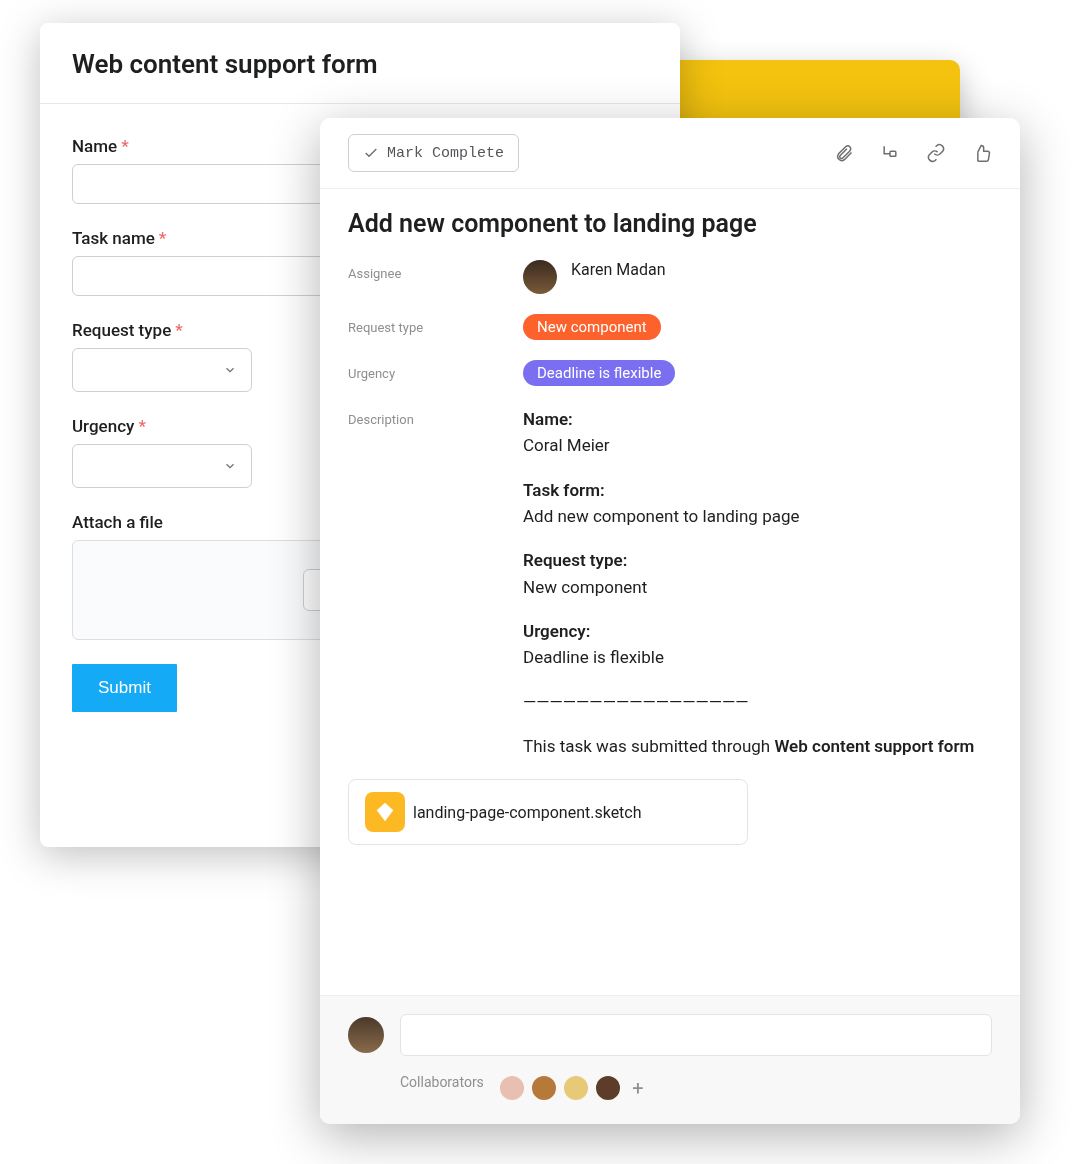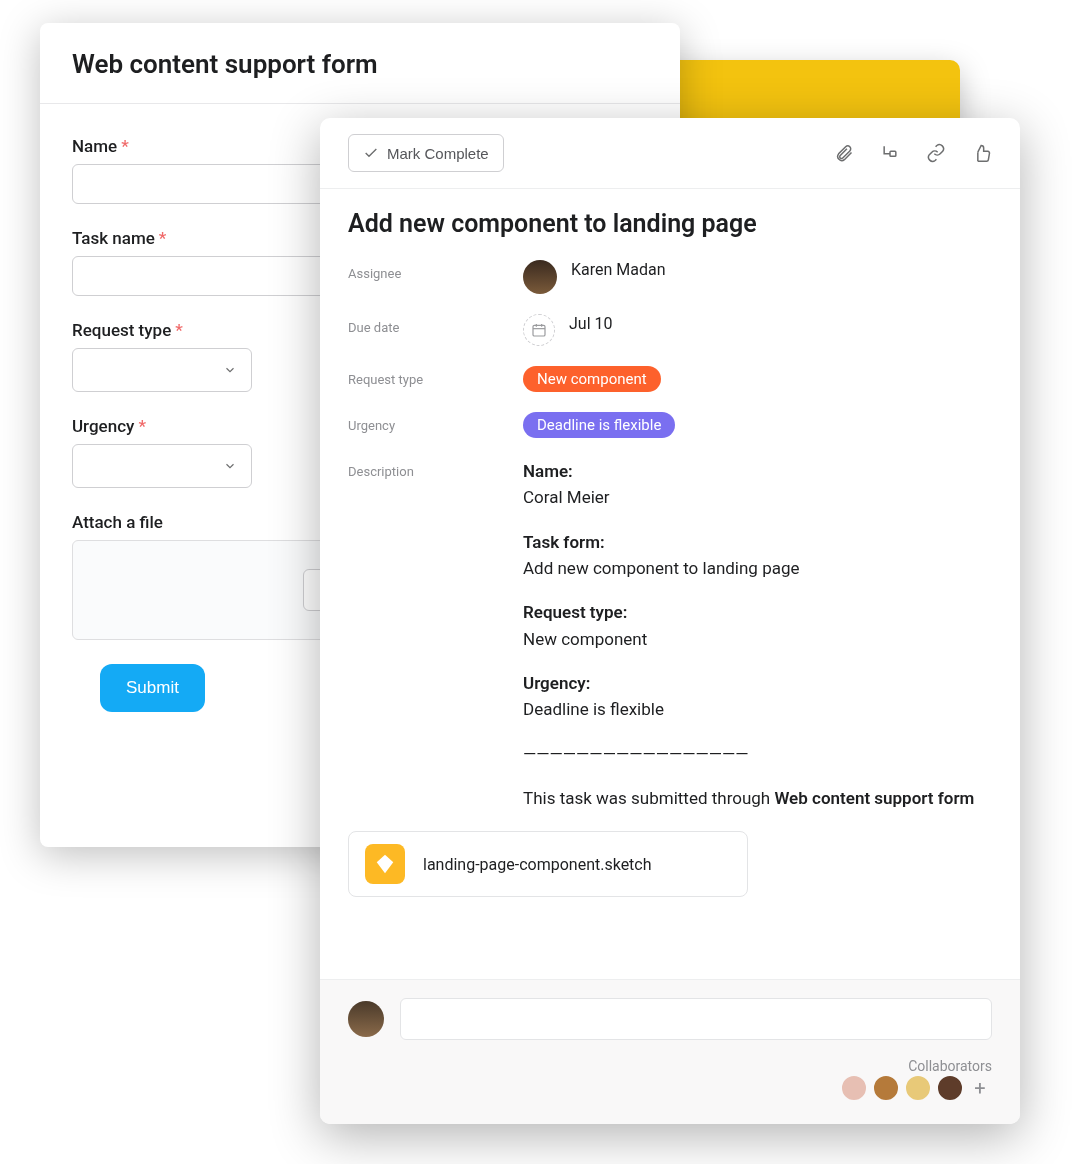--- a/index.html
+++ b/index.html
@@ -13,48 +13,48 @@
   .form-subtitle { font-size: 17px; color: #8e8f93; }
   .form-body { padding: 32px; }
   .field { margin-bottom: 24px; }
   .field-label { font-size: 17px; font-weight: 500; color: #1e1f21; margin-bottom: 8px; display: block; }
   .req { color: #f06a6a; margin-left: 4px; }
   .text-input { width: 100%; height: 40px; border: 1px solid #cfcfd2; border-radius: 6px; padding: 0 10px; font-size: 15px; background: #fff; }
   .select-input { width: 180px; height: 44px; border: 1px solid #cfcfd2; border-radius: 6px; background: #fff; display: flex; align-items: center; justify-content: flex-end; padding: 0 14px; }
   .chevron { width: 14px; height: 14px; }
   .file-drop { width: 100%; height: 100px; border: 1px solid #dedee0; background: #fafbfc; border-radius: 6px; display: flex; align-items: center; justify-content: center; }
   .upload-btn { height: 42px; padding: 0 24px; border: 1px solid #cfcfd2; border-radius: 6px; background: #fff; font-size: 16px; color: #1e1f21; display: flex; align-items: center; }
-  .submit-btn { height: 48px; padding: 0 26px; border: none; border-radius: 12px; background: #14aaf5; color: #fff; font-size: 17px; font-weight: 500; cursor: pointer; margin-left: 28px; }
+  .submit-btn { height: 48px; padding: 0 26px; border: none; border-radius: 1px; background: #14aaf5; color: #fff; font-size: 17px; font-weight: 500; cursor: pointer; }
 
   .task-card { position: absolute; top: 118px; left: 320px; width: 700px; height: 1006px; background: #fff; border-radius: 10px; box-shadow: 0 12px 50px rgba(0,0,0,0.3); overflow: hidden; display: flex; flex-direction: column; }
   .task-header { display: flex; align-items: center; justify-content: space-between; padding: 16px 28px; border-bottom: 1px solid #edeeef; }
-  .mark-complete { display: flex; align-items: center; gap: 8px; height: 38px; padding: 16px 14px; border: 1px solid #cfcfd2; border-radius: 6px; background: #fff; font-size: 15px; color: #55565a; cursor: pointer; }
+  .mark-complete { display: flex; align-items: center; gap: 8px; height: 38px; padding: 16px 14px; border: 1px solid #cfcfd2; border-radius: 6px; background: #fff; font-size: 15px; color: #55565a; cursor: pointer; font-family: Liberation Mono, monospace; }
   .toolbar-icons { display: flex; gap: 26px; color: #6d6e6f; }
   .tool-icon { width: 20px; height: 20px; cursor: pointer; }
   .task-body { padding: 20px 28px 10px; flex: 1; overflow: auto; }
   .task-title { font-size: 25px; font-weight: 600; color: #1e1f21; margin-bottom: 22px; }
   .meta-row { display: flex; align-items: flex-start; margin-bottom: 20px; }
   .meta-label { width: 175px; font-size: 13px; color: #8e8f93; padding-top: 6px; }
   .meta-value { flex: 1; font-size: 16px; color: #1e1f21; display: flex; gap: 14px; }
   .avatar { width: 34px; height: 34px; border-radius: 50%; background: #c8a88a; display: inline-block; flex-shrink: 0; }
   .date-icon { width: 32px; height: 32px; border: 1px dashed #cfcfd2; border-radius: 50%; display: flex; align-items: center; justify-content: center; color: #9a9b9e; flex-shrink: 0; }
   .pill { display: inline-block; padding: 4px 14px; border-radius: 14px; font-size: 15px; color: #fff; }
   .pill-orange { background: #fd612c; }
   .pill-violet { background: #7a6ff0; }
   .desc-block { font-size: 17px; color: #1e1f21; line-height: 1.55; }
   .desc-block b { font-weight: 600; }
   .desc-section { margin-bottom: 18px; }
-  .attachment { margin-top: 16px; border: 1px solid #e3e4e6; border-radius: 8px; padding: 12px 16px; display: flex; align-items: center; gap: 18px; width: 400px; }
+  .attachment { margin-top: 16px; border: 1px solid #e3e4e6; border-radius: 8px; padding: 12px 16px; display: flex; align-items: center; gap: 8px; width: 400px; }
   .sketch-icon { width: 40px; height: 40px; background: #fdb924; border-radius: 8px; display: flex; align-items: center; justify-content: center; }
   .attachment-name { font-size: 16px; color: #1e1f21; }
   .task-footer { background: #f9f8f8; border-top: 1px solid #edeeef; padding: 18px 28px 22px; }
   .comment-row { display: flex; align-items: center; gap: 16px; margin-bottom: 18px; }
   .comment-avatar { width: 36px; height: 36px; border-radius: 50%; background: #845e3a; flex-shrink: 0; }
   .comment-input { flex: 1; height: 42px; border: 1px solid #e3e4e6; border-radius: 6px; background: #fff; }
-  .collab-row { display: flex; align-items: flex-end; padding-left: 52px; flex-direction: column; }
+  .collab-row { display: flex; align-items: flex-start; gap: 14px; padding-left: 52px; }
   .collab-label { font-size: 14px; color: #8e8f93; }
   .collab-avatars { display: flex; align-items: center; gap: 4px; }
   .collab-av { width: 28px; height: 28px; border-radius: 50%; border: 2px solid #f9f8f8; }
   .add-collab { width: 24px; height: 24px; display: flex; align-items: center; justify-content: center; color: #8e8f93; cursor: pointer; font-size: 20px; }
 </style>
 </head>
 <body>
 
 <div class="yellow-card"></div>
 
@@ -128,34 +128,20 @@
     <h2 class="task-title">Add new component to landing page</h2>
 
     <div class="meta-row">
       <div class="meta-label">Assignee</div>
       <div class="meta-value">
         <span class="avatar" style="background:linear-gradient(#3a2a1f,#7a5a3a);"></span>
         <span>Karen Madan</span>
       </div>
     </div>
 
-    <div class="meta-row">
-      <div class="meta-label">Due date</div>
-      <div class="meta-value">
-        <span class="date-icon">
-          <svg width="16" height="16" viewBox="0 0 24 24" fill="none" stroke="currentColor" stroke-width="1.8">
-              <rect x="3" y="5" width="18" height="16" rx="2"></rect>
-              <line x1="3" y1="10" x2="21" y2="10"></line>
-              <line x1="8" y1="3" x2="8" y2="7"></line>
-              <line x1="16" y1="3" x2="16" y2="7"></line>
-            </svg>
-        </span>
-        <span>Jul 10</span>
-      </div>
-    </div>
 
     <div class="meta-row">
       <div class="meta-label">Request type</div>
       <div class="meta-value">
         <span class="pill pill-orange">New component</span>
       </div>
     </div>
 
     <div class="meta-row">
       <div class="meta-label">Urgency</div>

